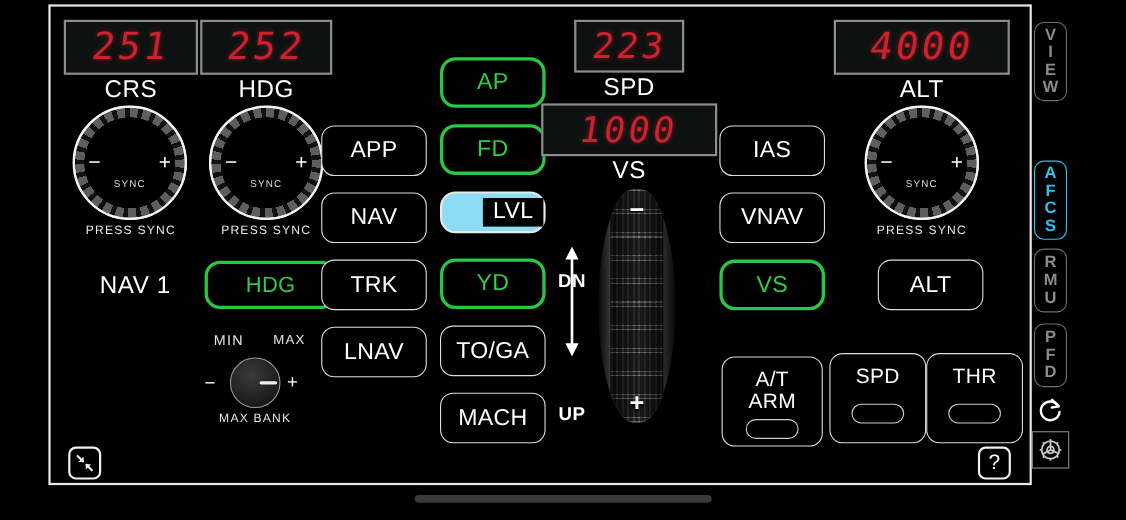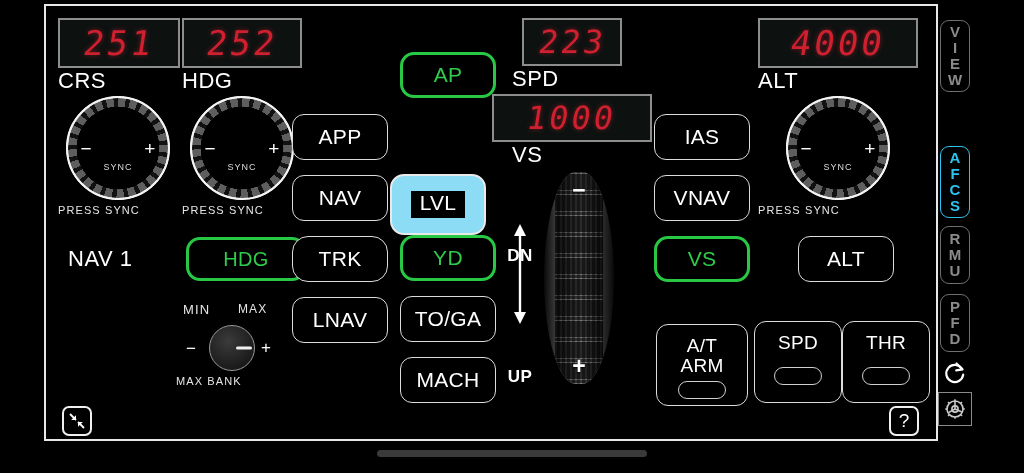--- a/index.html
+++ b/index.html
@@ -30,21 +30,21 @@
     font-family: "DejaVu Sans Mono", monospace;
     color: #cf2030;
     font-weight: 400;
     letter-spacing: 3px;
     transform: skewX(-9deg);
     text-shadow: 0 0 5px rgba(207,32,48,.55);
   }
 
   
   .cap {
-    position: absolute; color: #fff; 
+    position: absolute; color: #fff; text-align: center;
     font-family: "Liberation Sans", sans-serif;
   }
   .cap-lg { font-size: 22px; letter-spacing: .5px; }
   .cap-sm { font-size: 11px; letter-spacing: 1.1px; color:#e6e6e6; }
 
   
   .knob { position: absolute; border-radius: 50%; }
   .knob .ring {
     position: absolute; inset: 0; border-radius: 50%;
     border: 2px solid #f2f2f2;
@@ -222,31 +222,34 @@
     <div class="mb-sign" style="left:140px; top:333px;">−</div>
     <div class="mb-sign" style="left:215px; top:332px;">+</div>
     <div class="cap cap-sm" style="left:130px; top:369px; width:112px;">MAX BANK</div>
 
     <div class="btn" style="left:246px; top:108px; width:96px; height:46px;">
       <span>APP</span>
     </div>
     <div class="btn" style="left:246px; top:169px; width:96px; height:46px;">
       <span>NAV</span>
     </div>
-    <div class="btn" style="left:246px; top:230px; width:96px; height:46px;border-radius:16px;">
+    <div class="btn" style="left:246px; top:230px; width:96px; height:46px;">
       <span>TRK</span>
     </div>
     <div class="btn" style="left:246px; top:291px; width:96px; height:46px;">
       <span>LNAV</span>
     </div>
 
     <div class="btn green" style="left:354px; top:46px; width:96px; height:46px;">
       <span>AP</span>
     </div>
-    <div class="btn sel" style="left:344px; top:168px; width:96px; height:61px;">
+    <div class="btn green" style="left:354px; top:107px; width:96px; height:46px;">
+      <span>FD</span>
+    </div>
+    <div class="btn sel" style="left:354px; top:168px; width:96px; height:38px;justify-content:flex-end;">
       <span class="sel-inner">LVL</span>
     </div>
     <div class="btn green" style="left:354px; top:229px; width:96px; height:46px;">
       <span>YD</span>
     </div>
     <div class="btn" style="left:354px; top:290px; width:96px; height:46px;">
       <span>TO/GA</span>
     </div>
     <div class="btn" style="left:354px; top:351px; width:96px; height:46px;">
       <span>MACH</span>

